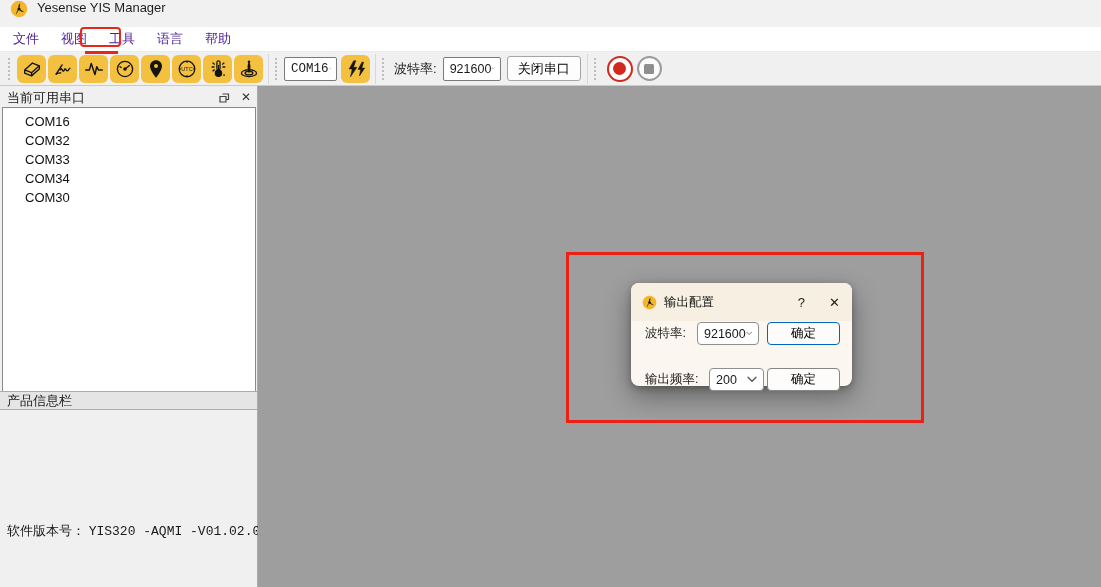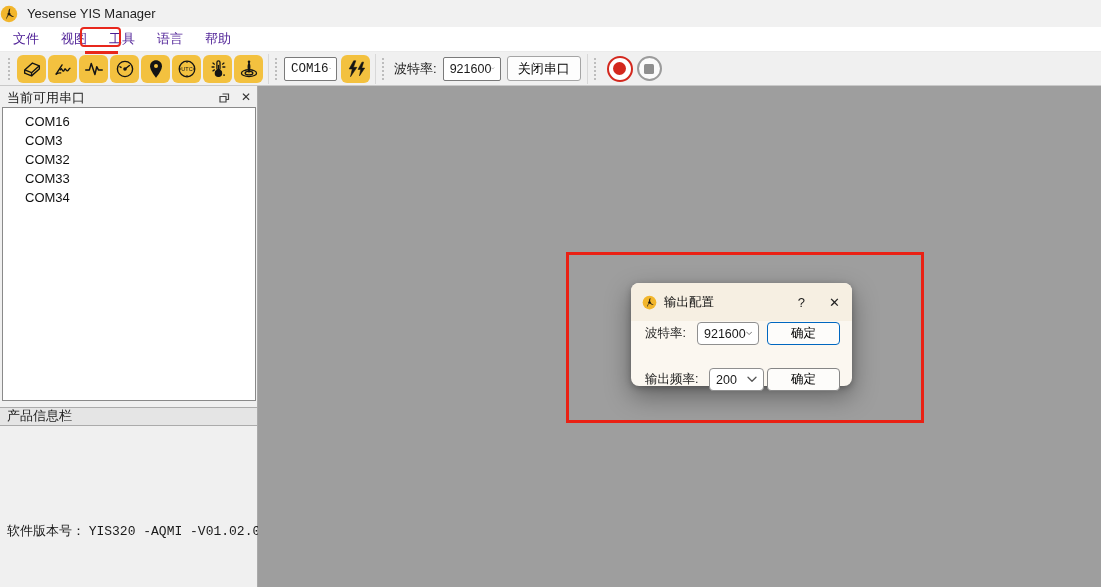--- a/index.html
+++ b/index.html
@@ -1,20 +1,20 @@
 <!DOCTYPE html>
 <html><head>
 <meta charset="utf-8">
 <style>
   * { margin:0; padding:0; box-sizing:border-box; }
   html,body { width:1101px; height:587px; overflow:hidden; }
   body { position:relative; font-family:"Liberation Sans", sans-serif; background:#f0f0f0; color:#1a1a1a; }
 
   
-  .titlebar { position:absolute; left:0; top:0; width:1101px; height:27px; background:#f1f1f1; display:flex; align-items:center; }
+  .titlebar { position:absolute; left:0; top:0; width:1101px; height:27px; background:#f1f1f1; display:flex; padding-left:10px; }
   .titlebar .logo { width:18px; height:18px; margin-right:9px; }
   .titlebar .title { font-size:13px; color:#1f1f1f; }
 
   
   .menubar { position:absolute; left:0; top:27px; width:1101px; height:24px; background:#ffffff; display:flex; align-items:center; padding-left:4px; }
   .menu-item { font-size:13px; color:#4c1d95; padding:3px 9px; margin-right:4px; cursor:default; }
 
   
   .anno-tools-box { position:absolute; left:80px; top:27px; width:41px; height:20px; border:2.5px solid #e8271c; border-radius:4px; z-index:20; pointer-events:none; }
   .anno-tools-tick { position:absolute; left:85px; top:51px; width:33px; height:3px; background:#e8271c; z-index:20; pointer-events:none; }
@@ -39,21 +39,21 @@
 
   
   .left-panel { position:absolute; left:0; top:86px; width:258px; height:501px; background:#f0f0f0; border-right:1px solid #aaaaaa; }
   .dock-header { position:absolute; left:0; top:2px; width:257px; height:19px; display:flex; align-items:center; padding:0 6px 0 7px;justify-content:flex-end; }
   .dock-header .dh-title { font-size:13px; color:#1a1a1a; }
   .dock-header .dh-icons { margin-left:auto; display:flex; align-items:center; gap:10px; }
   .dock-float { width:13px; height:13px; cursor:pointer; }
   .dock-close { font-size:12px; color:#333; cursor:pointer; line-height:13px; }
   .port-list { position:absolute; left:2px; top:21px; width:254px; height:294px; background:#ffffff; border:1px solid #8a8a8a; padding-top:4px; overflow:hidden; }
   .port-item { height:19px; line-height:19px; padding-left:22px; font-size:13px; color:#111; cursor:default; }
-  .info-header { position:absolute; left:0; top:321px; width:257px; height:19px; background:#e5e5e5; border-top:1px solid #ababab; border-bottom:1px solid #ababab; display:flex; align-items:flex-end; padding-left:7px; font-size:13px; }
+  .info-header { position:absolute; left:0; top:305px; width:257px; height:19px; background:#e5e5e5; border-top:1px solid #ababab; border-bottom:1px solid #ababab; display:flex; align-items:center; padding-left:7px; font-size:13px; }
   .info-row { position:absolute; left:7px; font-size:13px; white-space:nowrap; }
   .info-row .val { font-family:"Liberation Mono", monospace; font-size:13px; }
   .row-serial { top:350px; }
   .row-version { top:436px; }
 
   
   .main-area { position:absolute; left:258px; top:86px; width:843px; height:501px; background:#9e9e9e; }
 
   
   .dialog { position:absolute; left:631px; top:283px; width:221px; height:103px; background:#fbf7f0; border-radius:8px; box-shadow:0 10px 26px rgba(0,0,0,0.38), 0 2px 6px rgba(0,0,0,0.25); z-index:8; }
@@ -214,24 +214,24 @@
     <span class="dh-title">当前可用串口</span>
     <span class="dh-icons">
       <svg class="dock-float" viewBox="0 0 13 13">
         <path d="M4.5 3 h6 v5.5 h-2.5 M2 5.5 h6 v5.5 h-6 z" fill="none" stroke="#444" stroke-width="1.2"></path>
       </svg>
       <span class="dock-close">✕</span>
     </span>
   </div>
   <div class="port-list">
     <div class="port-item">COM16</div>
-    <div class="port-item">COM3</div>
     <div class="port-item">COM32</div>
     <div class="port-item">COM33</div>
     <div class="port-item">COM34</div>
+    <div class="port-item">COM30</div>
   </div>
 
   <div class="info-header">
     <span>产品信息栏</span>
   </div>
   <div class="info-row row-version">
     <span>软件版本号：</span>
     <span class="val">YIS320 -AQMI -V01.02.03;</span>
   </div>
 </div>

